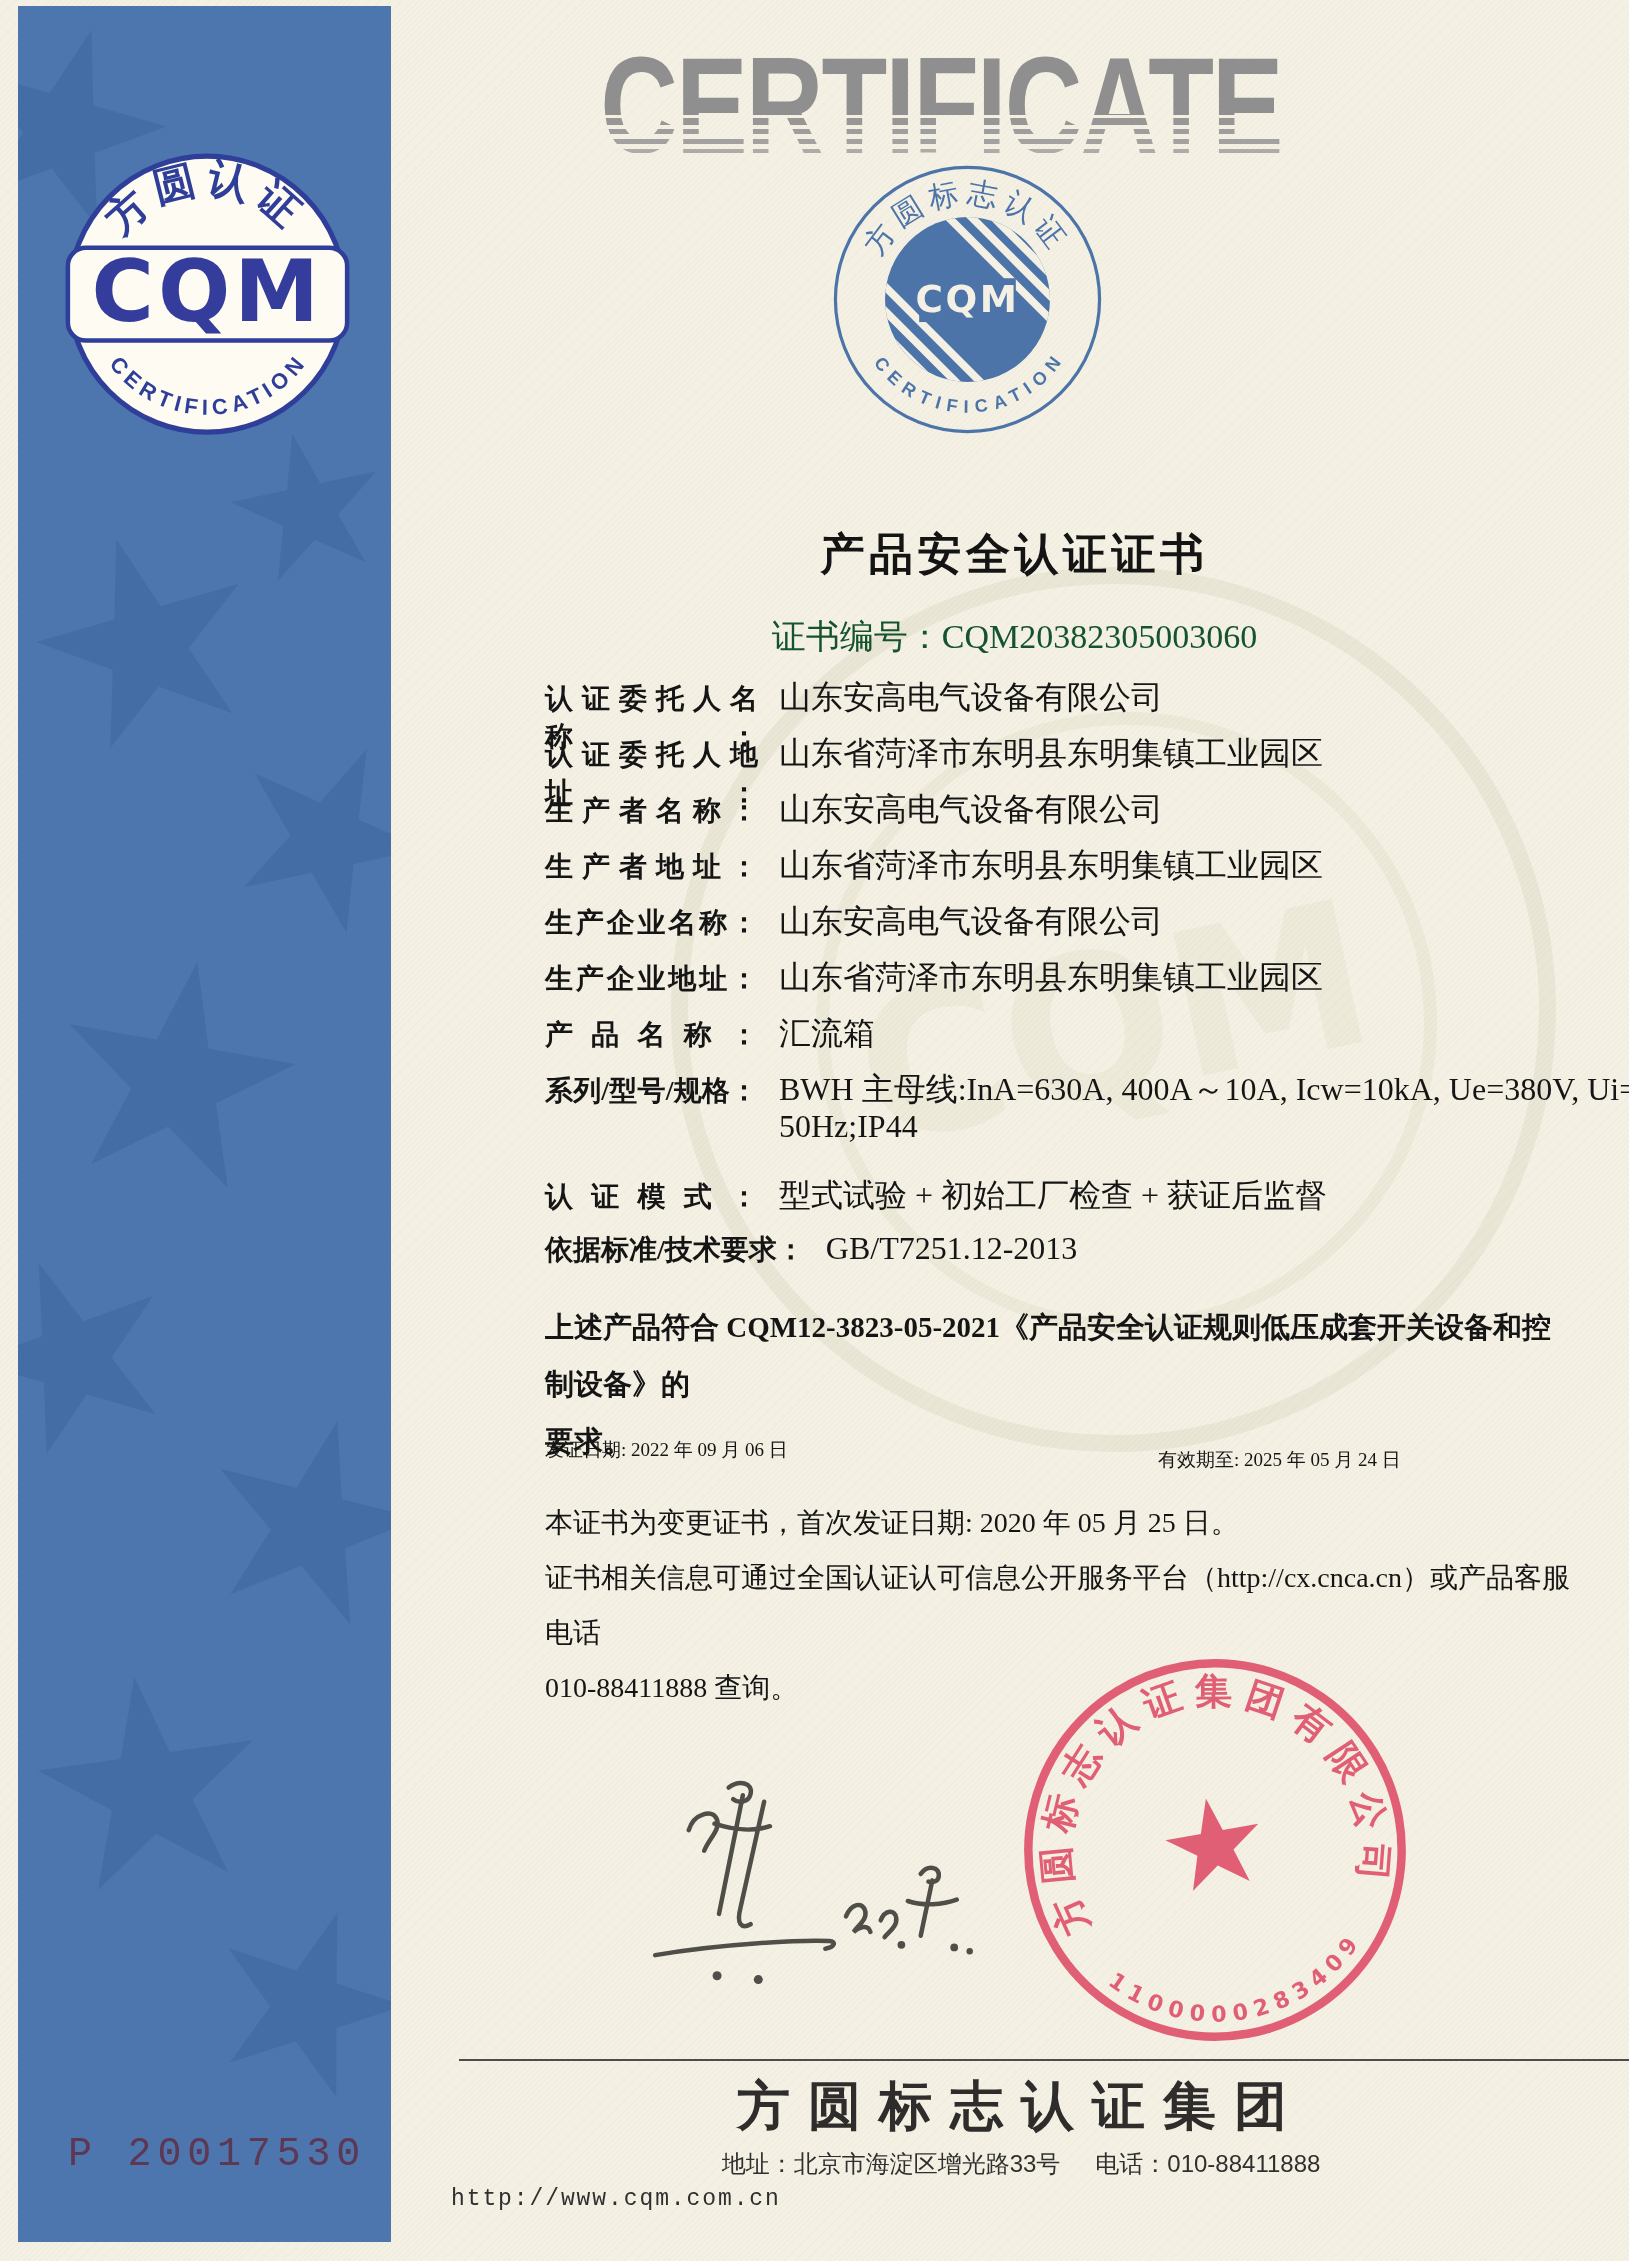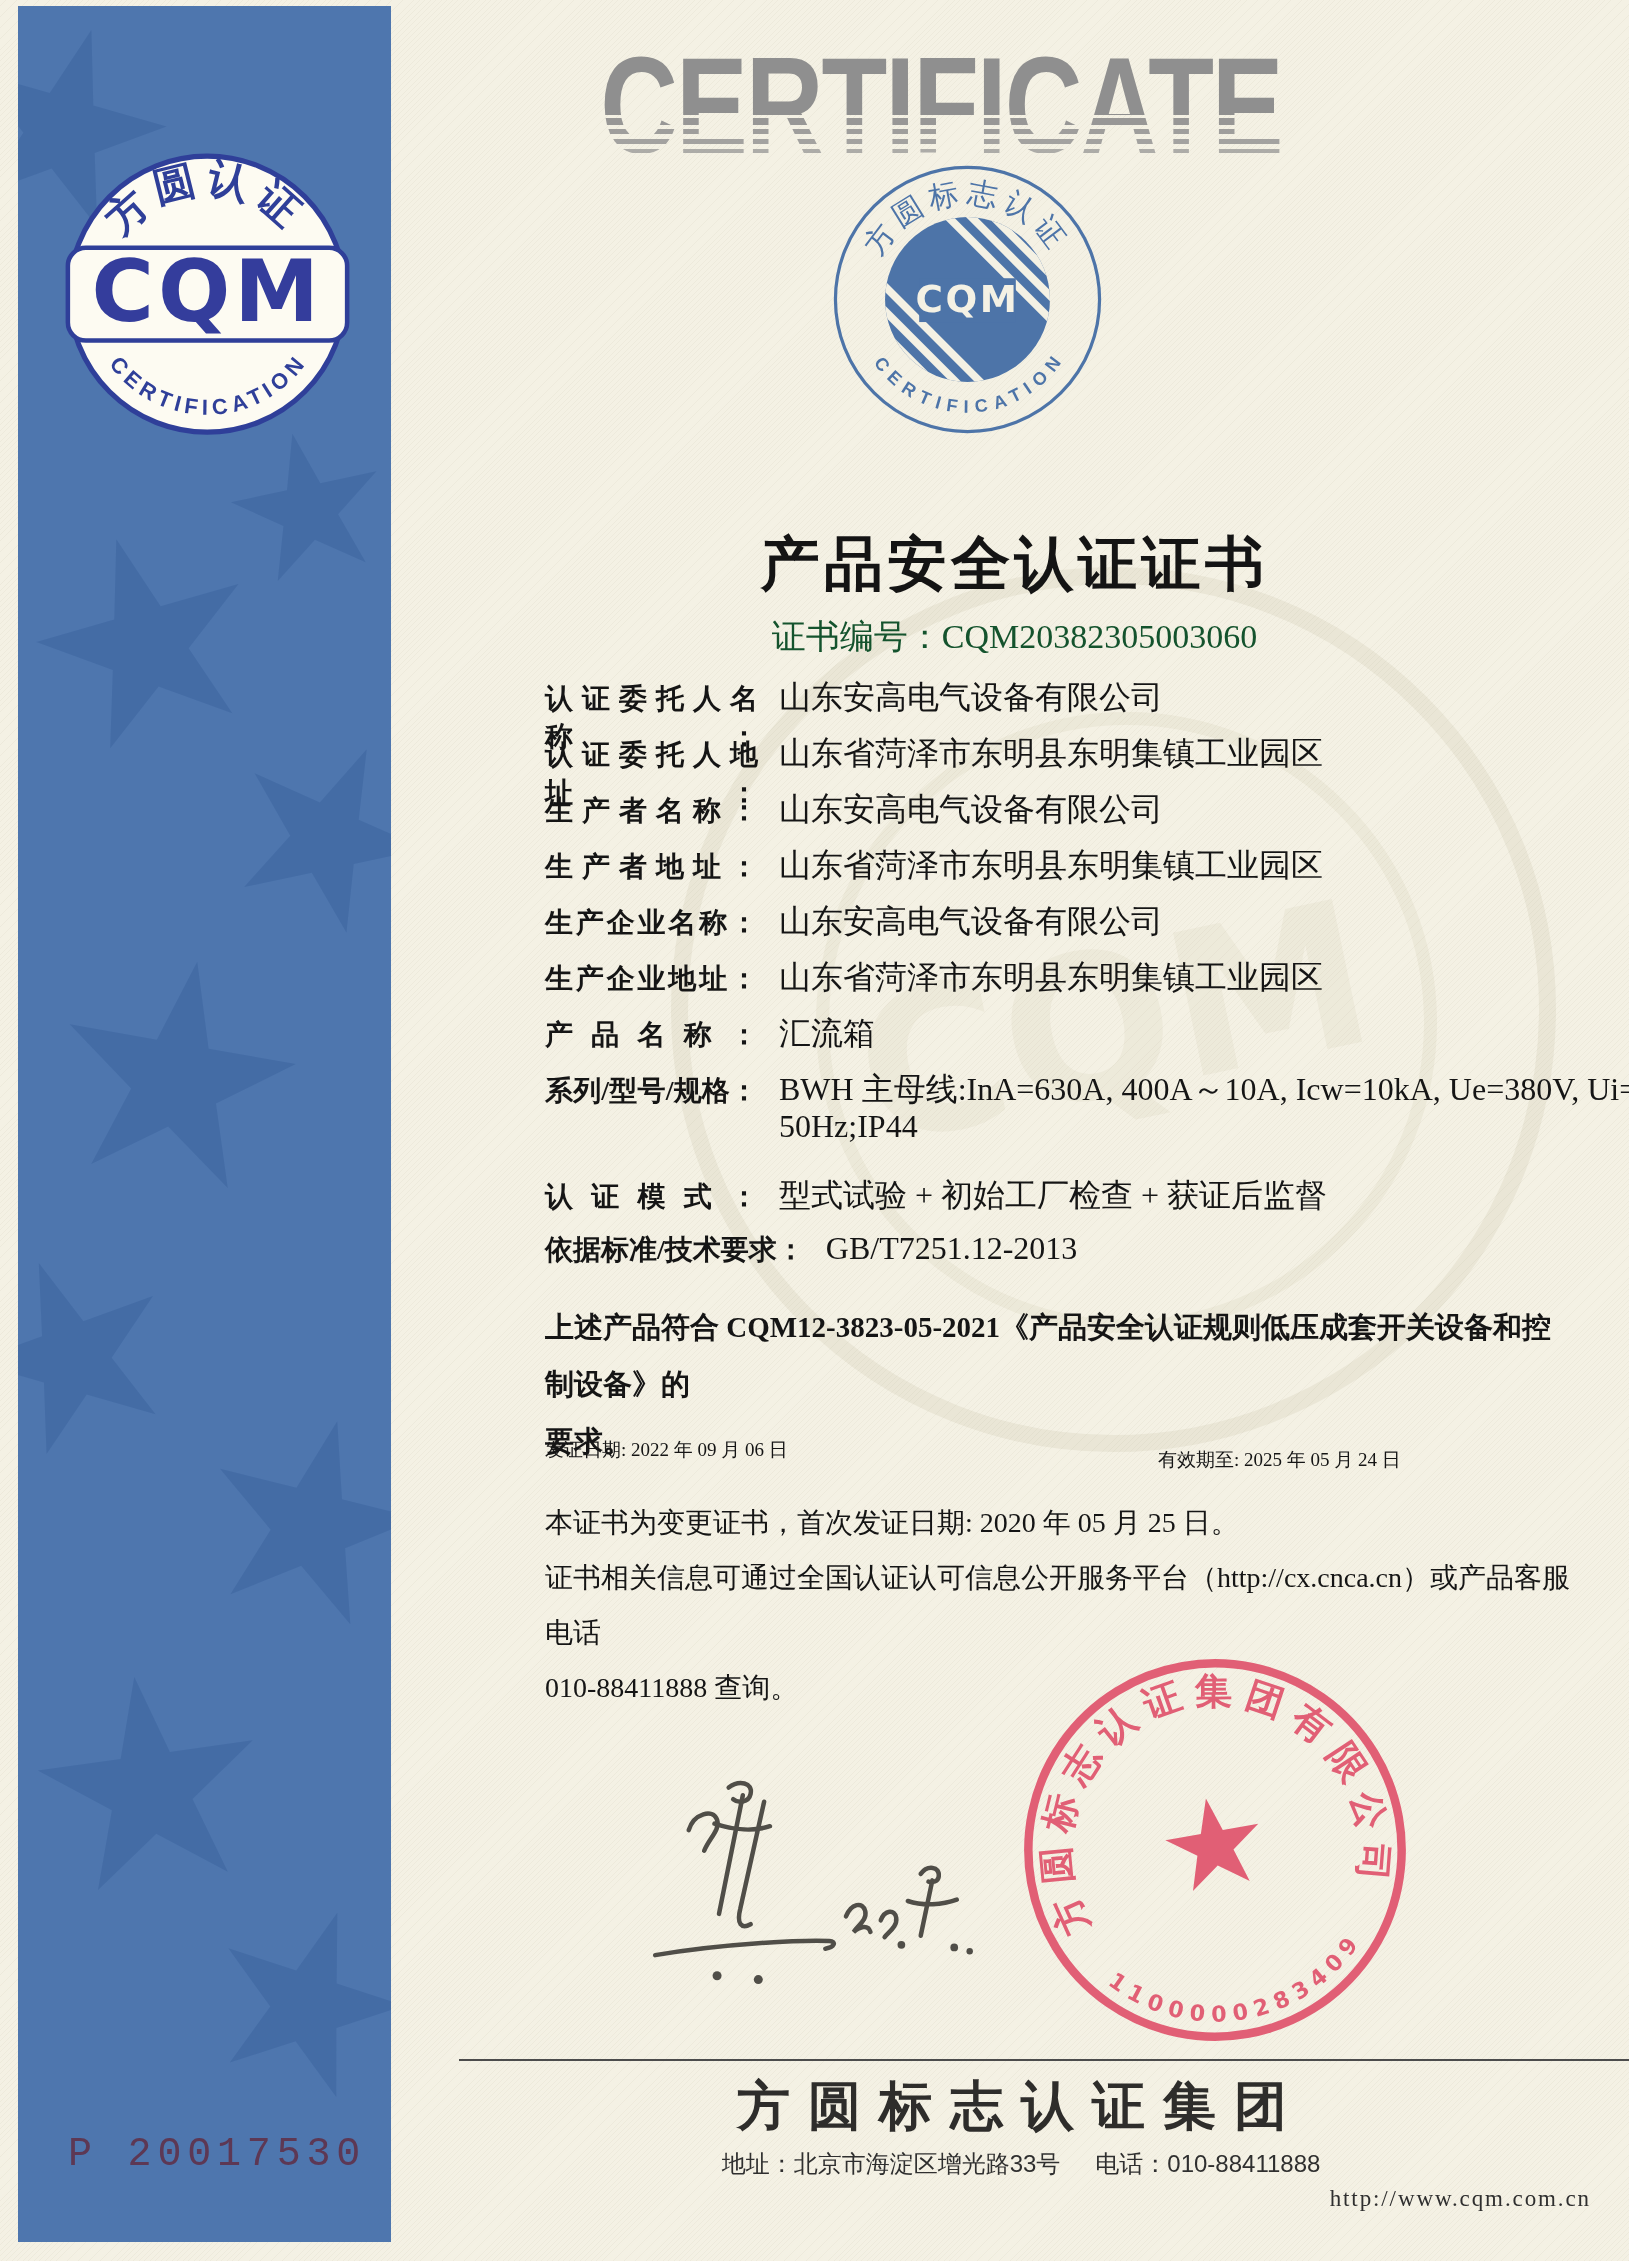--- a/index.html
+++ b/index.html
@@ -41,21 +41,21 @@
   .watermark{position:absolute;left:671px;top:567px;width:851px;height:851px;z-index:0;
       border:17px solid rgba(150,135,95,0.10);border-radius:50%;}
   .watermark .inner{position:absolute;left:15%;top:15%;width:70%;height:70%;
       border:13px solid rgba(150,135,95,0.08);border-radius:50%;}
   .watermark .wmtext{position:absolute;left:0;top:38%;width:100%;text-align:center;
       font-family:"DejaVu Sans",sans-serif;font-weight:800;font-size:200px;
       color:rgba(150,135,95,0.07);transform:rotate(-12deg);}
 
   
   .doc-title{position:absolute;left:451px;right:52px;top:525px;text-align:center;z-index:2;
-      font-size:59px;font-weight:800;letter-spacing:4.5px;color:#141414;}
+      font-size:44px;font-weight:800;letter-spacing:4.5px;color:#141414;}
   .certno{position:absolute;left:451px;right:52px;top:614px;text-align:center;z-index:2;
       font-size:34px;color:#14532d;}
 
   
   .fields{position:absolute;left:545px;top:676px;width:1048px;z-index:2;color:#151515;}
   .frow{display:flex;align-items:baseline;height:56px;}
   .frow.half{height:40px;}
   .flabel{display:inline-block;width:213px;flex:0 0 213px;font-weight:700;font-size:28px;
       text-align:justify;text-align-last:justify;}
   .flabel.auto{width:auto;flex:0 0 auto;text-align-last:auto;}
@@ -72,22 +72,22 @@
   .signature{position:absolute;left:632px;top:1754px;width:348px;height:245px;z-index:2;opacity:.88;}
   .stamp{position:absolute;left:1012px;top:1647px;width:406px;height:406px;z-index:3;opacity:.9;}
 
   
   .footer-line{position:absolute;left:459px;right:0;top:2059px;height:1.9px;background:#4c4c4c;z-index:2;}
   .footer-org{position:absolute;left:451px;right:39px;top:2071px;text-align:center;z-index:2;
       font-size:53px;font-weight:700;letter-spacing:18px;color:#2e2d2b;}
   .footer-addr{position:absolute;left:451px;right:39px;top:2148px;text-align:center;z-index:2;
       font-family:"Liberation Sans","DejaVu Sans",sans-serif;font-size:24px;font-weight:500;color:#2f2f2f;}
   .footer-addr .phone-label{margin-left:35px;}
-  .footer-url{position:absolute;left:451px;right:39px;top:2186px;text-align:right;z-index:2;
-      font-family:Liberation Serif, serif;font-size:23px;letter-spacing:1.9px;color:#2f2f2f;}
+  .footer-url{position:absolute;left:451px;right:39px;top:2186px;text-align:left;z-index:2;
+      font-family:Liberation Mono, monospace;font-size:23px;letter-spacing:1.9px;color:#2f2f2f;}
 
   svg text{dominant-baseline:middle;}
 </style>
 </head>
 <body>
 
 <div id="page">
 
   <div class="sidebar">
     <div class="star s1"></div>

